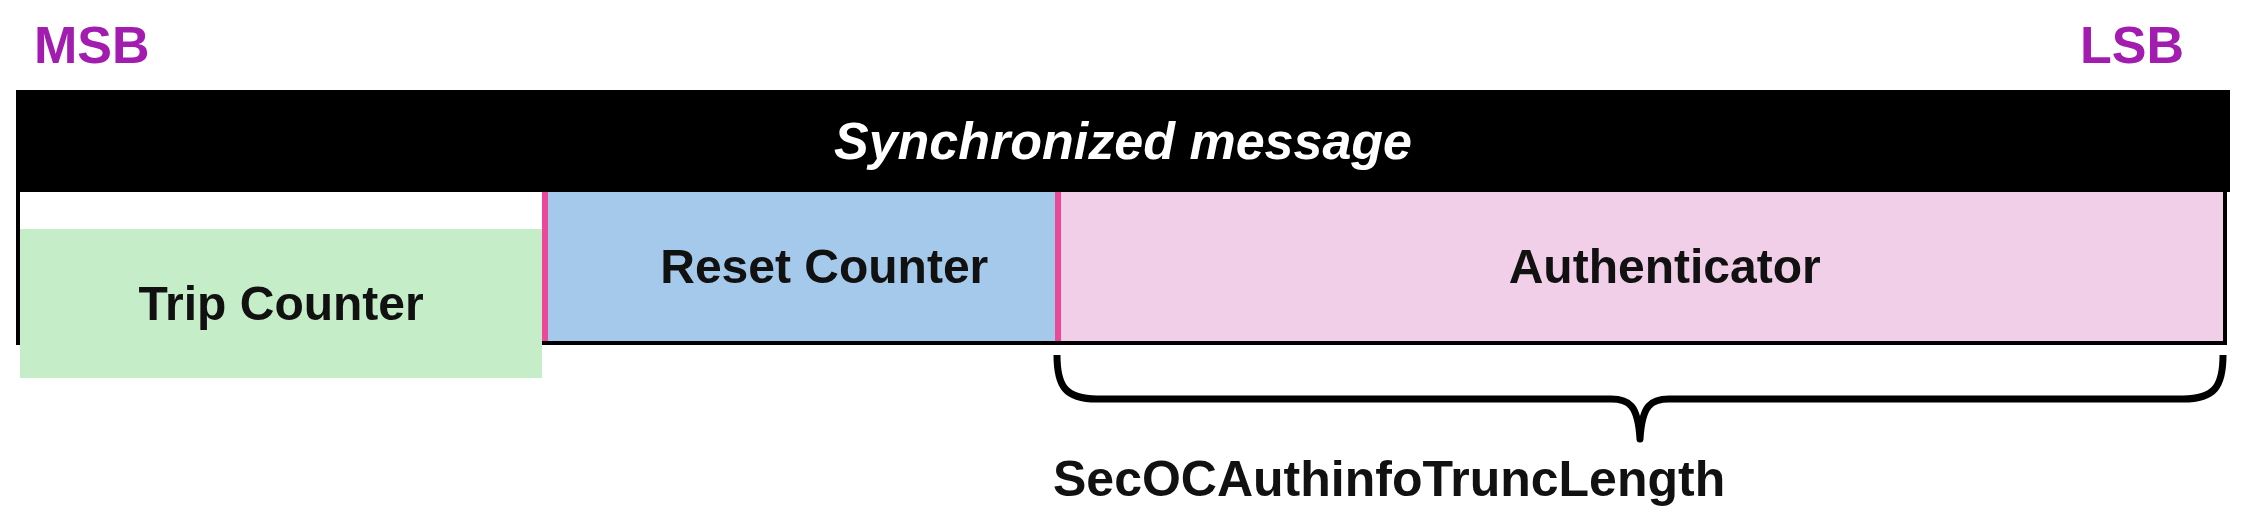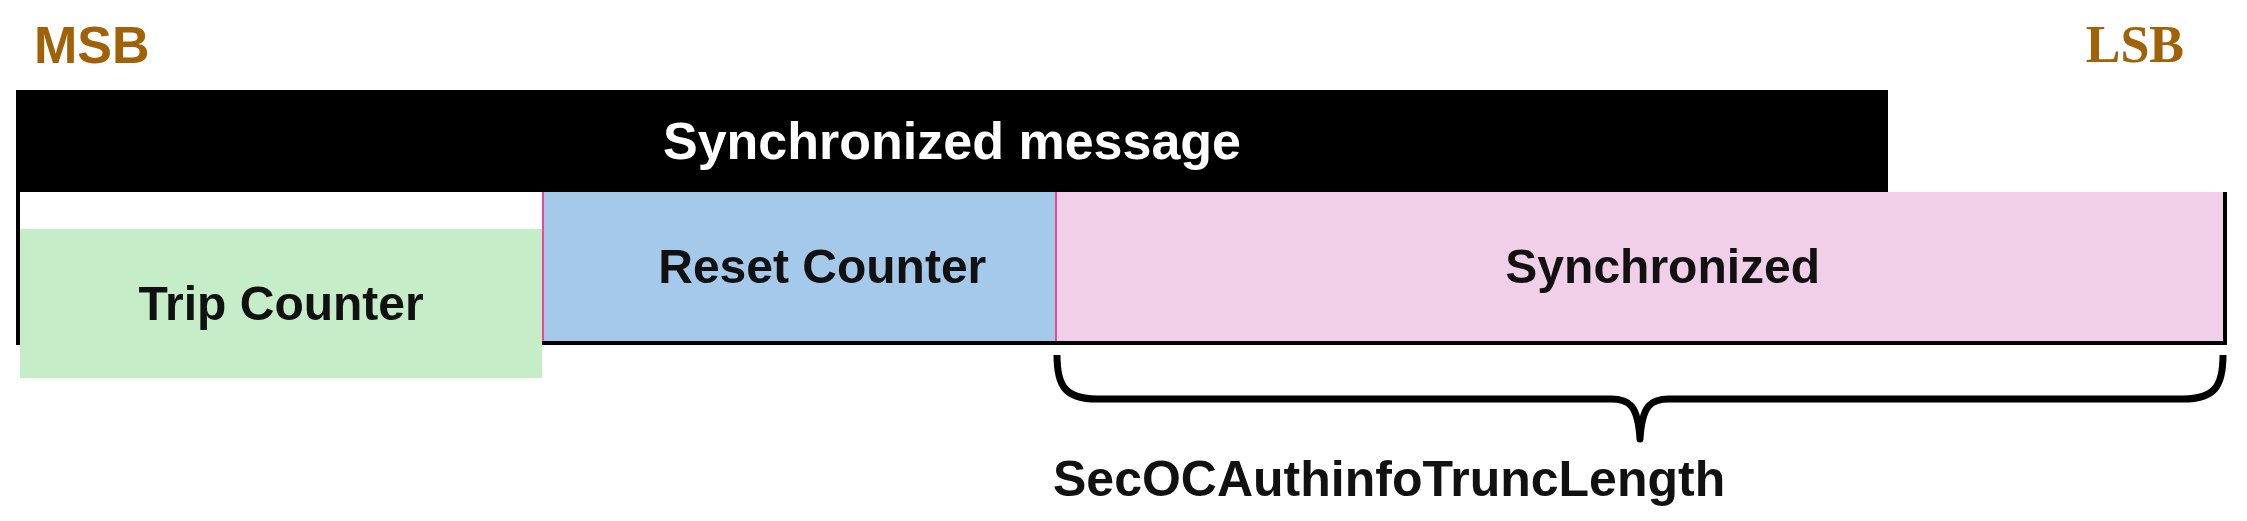--- a/index.html
+++ b/index.html
@@ -13,36 +13,37 @@
     width: 2247px;
     height: 521px;
     background: #ffffff;
     overflow: hidden;
   }
   .end-label {
     position: absolute;
     top: 14px;
     font-size: 52px;
     font-weight: 700;
-    color: #a16207;
+    color: #a21caf;
     line-height: 1.2;
     white-space: nowrap;
   }
   .end-label.msb { left: 34px; }
-  .end-label.lsb { right: 63px; font-family: Liberation Serif, serif; }
+  .end-label.lsb { right: 63px; }
   .header-bar {
     position: absolute;
     left: 16px;
     top: 90px;
-    width: 1872px;
+    width: 2214px;
     height: 102px;
     background: #000000;
     display: flex;
     align-items: center;
     justify-content: center;
+    font-style: italic;
   }
   .header-bar .title {
     color: #ffffff;
     font-size: 52px;
     font-weight: 700;
     white-space: nowrap;
   }
   .segments-row {
     position: absolute;
     left: 16px;
@@ -55,21 +56,21 @@
     border-top: none;
   }
   .segment {
     box-sizing: border-box;
     display: flex;
     align-items: center;
     justify-content: center;
     height: 100%;
   }
   .segment + .segment {
-    border-left: 2px solid #ec4899;
+    border-left: 6px solid #ec4899;
     padding-left: 45px;
   }
   .segment .seg-label {
     font-size: 48px;
     font-weight: 700;
     color: #111111;
     white-space: nowrap;
   }
   .brace-wrap {
     position: absolute;
@@ -104,21 +105,21 @@
   </div>
 
   <div class="segments-row">
     <div class="segment" style="flex: 0 0 23.7%; background: rgb(197, 237, 200); margin-top: 37px;">
       <span class="seg-label">Trip Counter</span>
     </div>
     <div class="segment" style="flex: 0 0 23.3%; background: rgb(165, 201, 234);">
       <span class="seg-label">Reset Counter</span>
     </div>
     <div class="segment" style="flex: 1 1 auto; background: rgb(241, 207, 233);">
-      <span class="seg-label">Synchronized</span>
+      <span class="seg-label">Authenticator</span>
     </div>
   </div>
 
   <div class="brace-wrap">
     <svg width="1174" height="92" viewBox="0 0 1174 92">
       <path d="M 4 3
                C 4 34, 12 47, 44 47
                L 558 47
                C 576 47, 585 53, 587 87
                C 589 53, 598 47, 616 47

